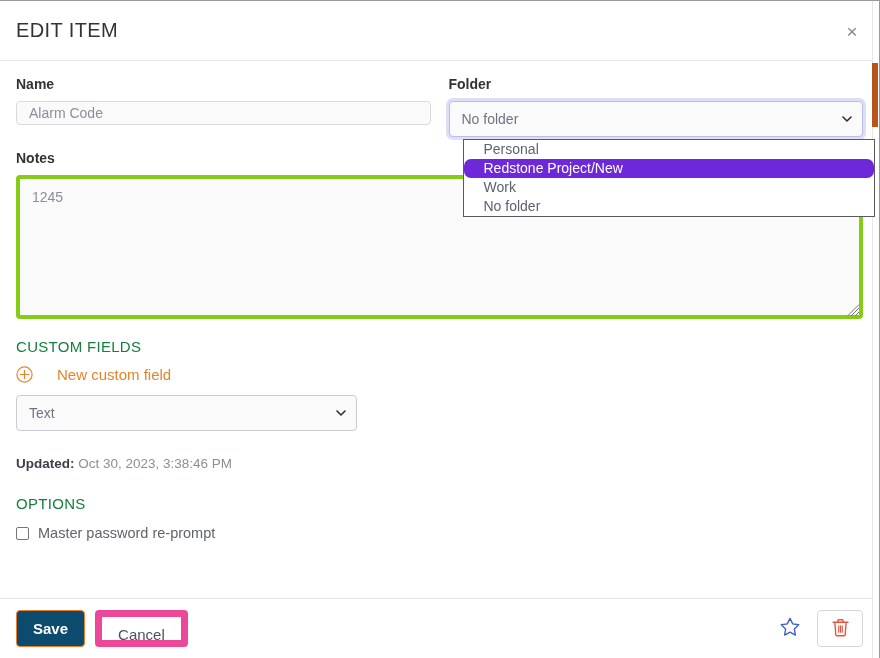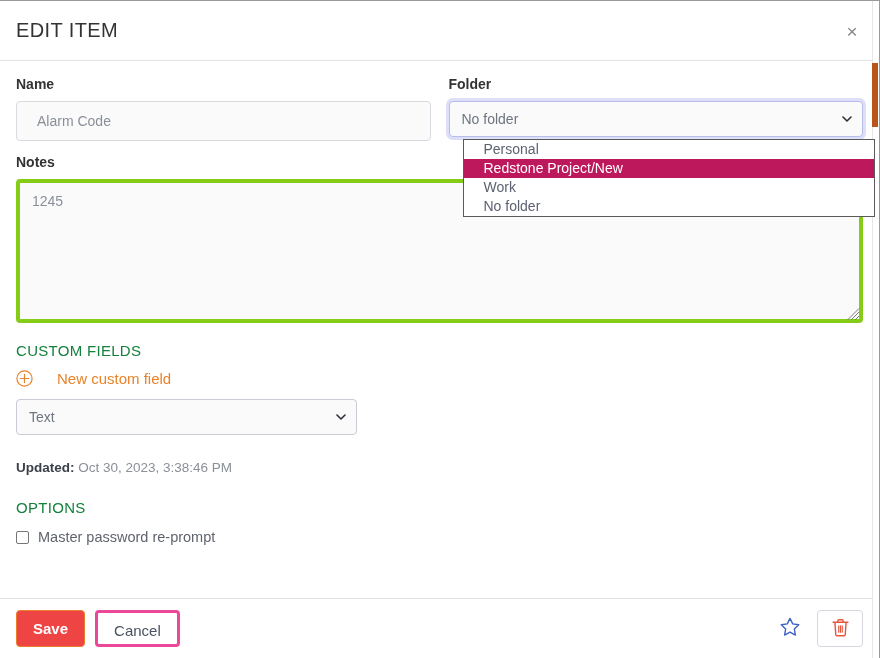--- a/index.html
+++ b/index.html
@@ -65,22 +65,22 @@
     font-size: 14px;
     font-weight: bold;
     color: #333333;
     margin: 0 0 8px 0;
     line-height: 18px;
   }
 
   .text-input {
     display: block;
     width: 100%;
-    height: 40px;
-    padding: 6px 20px;
+    height: 24px;
+    padding: 6px 12px;
     font-size: 14px;
     color: #8a8f99;
     background: #fafafa;
     border: 1px solid #d8dae0;
     border-radius: 4px;
     font-family: "Liberation Sans", sans-serif;
     outline: none;
   }
 
   
@@ -135,22 +135,23 @@
     color: #5c6270;
     line-height: 19px;
     padding: 0 0 0 20px;
     height: 19px;
     white-space: nowrap;
     overflow: hidden;
     cursor: pointer;
     font-family: "Liberation Sans", sans-serif;
   }
   .select-list li.sel {
-    background: #be185d;
+    background: #6d28d9;
     color: #ffffff;
+    border-radius: 7px;
   }
 
   
   .notes-area {
     display: block;
     width: 100%;
     height: 144px;
     margin-top: 0;
     padding: 10px 12px;
     font-size: 14px;
@@ -232,31 +233,31 @@
   .btn {
     font-size: 15px;
     border-radius: 4px;
     height: 37px;
     padding: 0 16px;
     cursor: pointer;
     font-family: "Liberation Sans", sans-serif;
     line-height: 35px;
   }
   .btn-save {
-    background: #ef4444;
+    background: #0c4a6e;
     color: #ffffff;
     border: 1px solid #ec7d2d;
     font-weight: bold;
     margin-right: 10px;
     text-align: right;
   }
   .btn-cancel {
     background: #ffffff;
     color: #4a5160;
-    border: 3px solid #ec4899;
+    border: 7px solid #ec4899;
   }
   .footer-right {
     margin-left: auto;
     display: flex;
     align-items: center;
     gap: 14px;
   }
   .icon-btn-plain {
     width: 26px; height: 26px;
     display: flex; align-items: center; justify-content: center;

